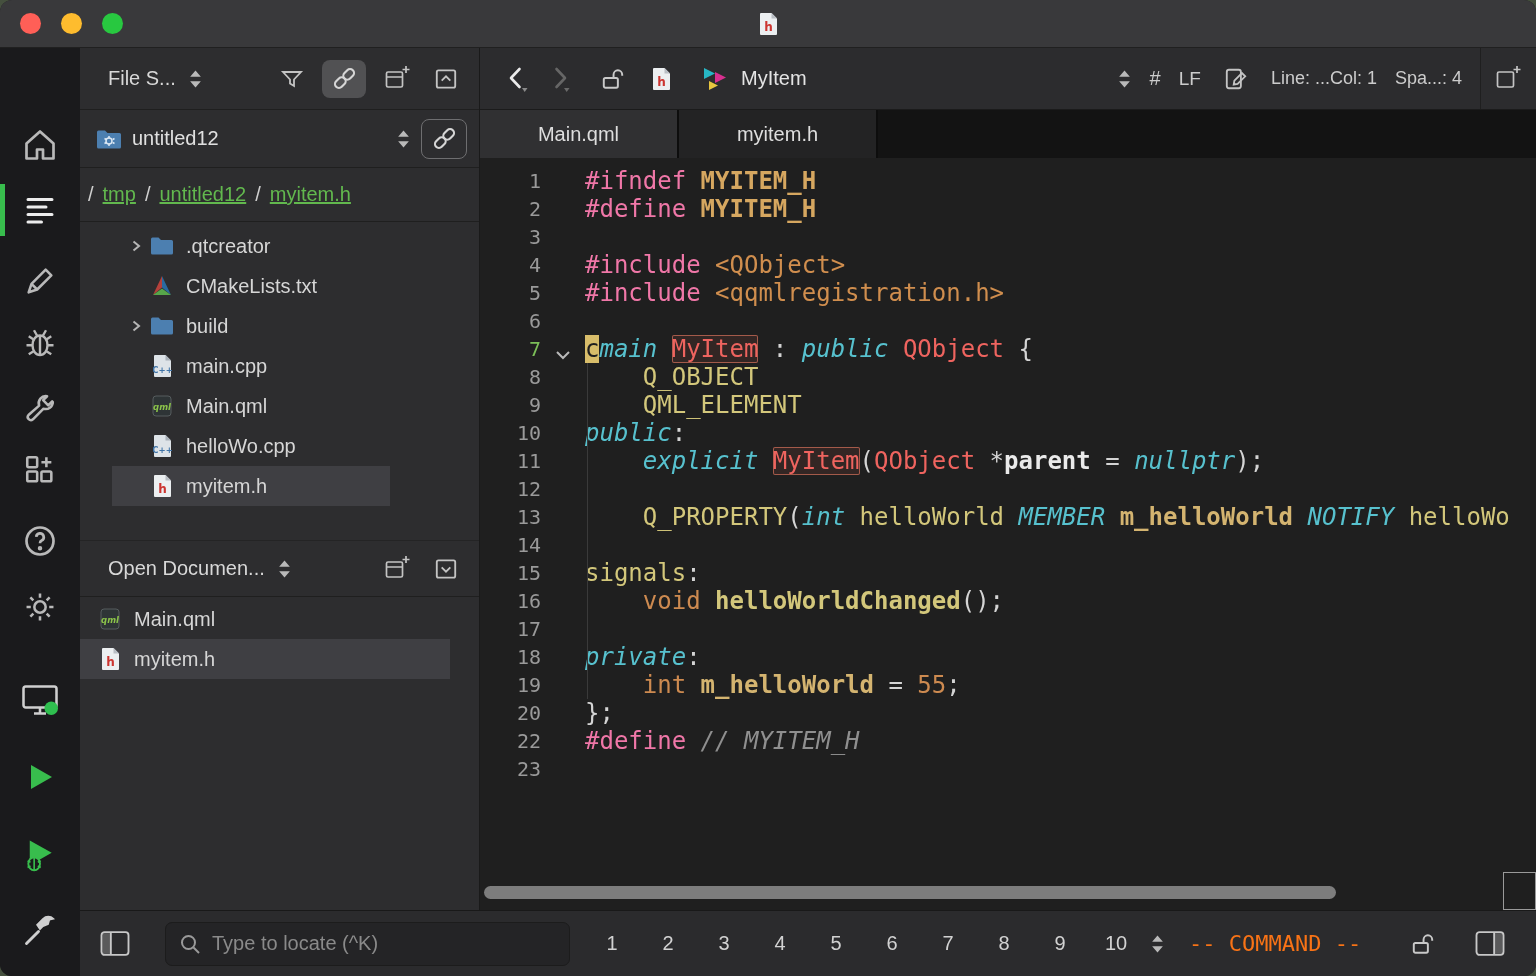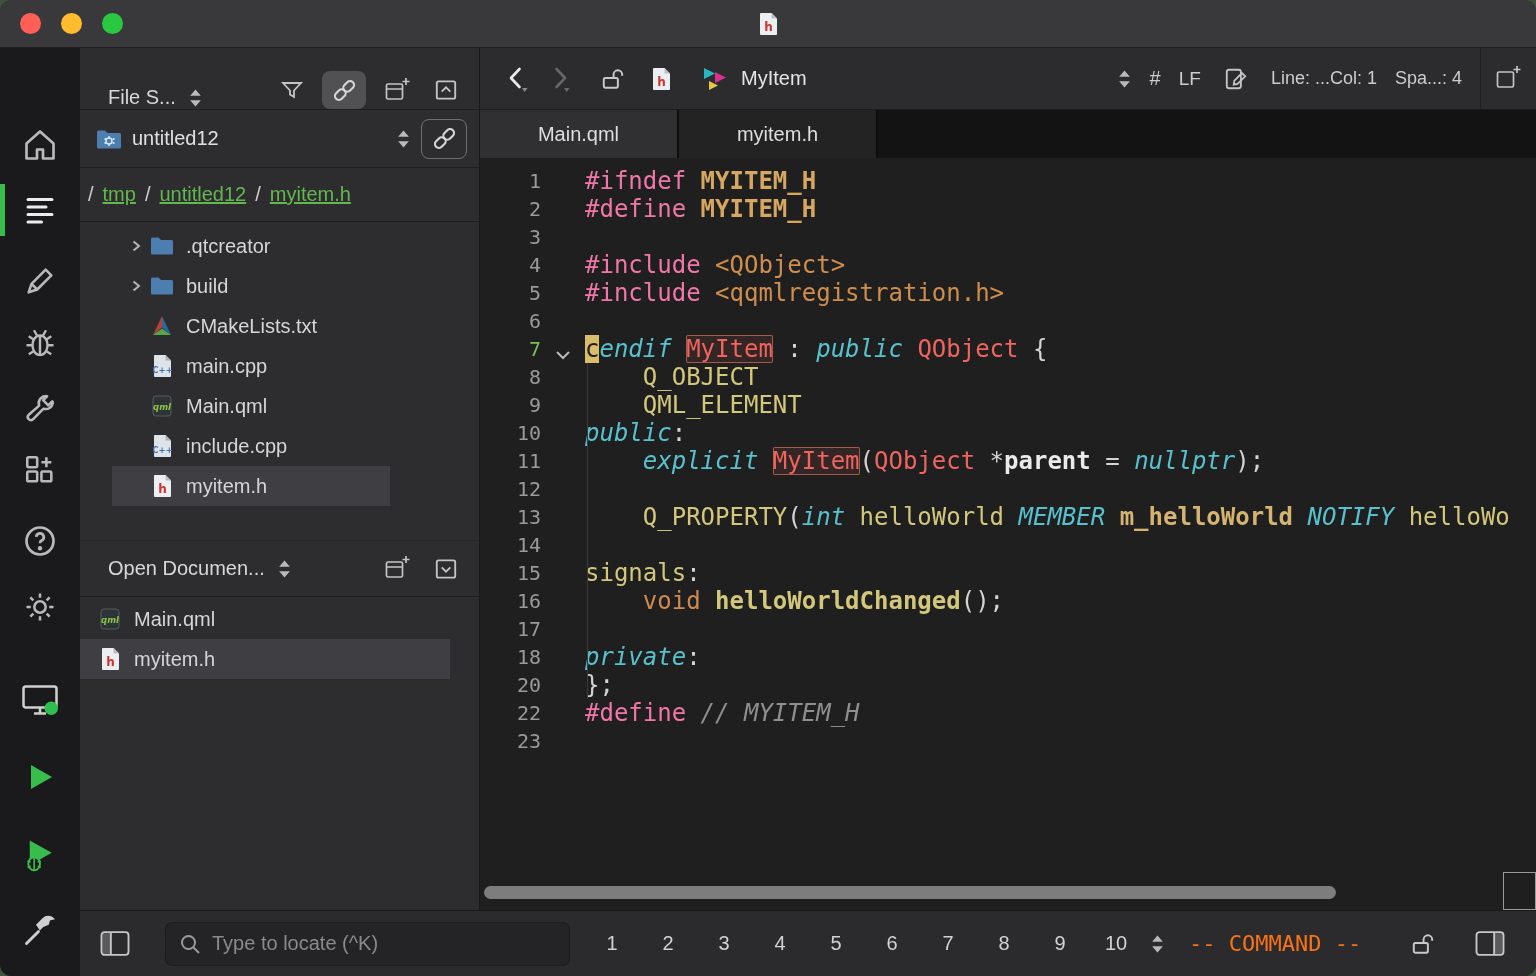--- a/index.html
+++ b/index.html
@@ -21,21 +21,21 @@
   .modebar { width:80px; flex:0 0 80px; background:#1a1a1c; display:flex; flex-direction:column; align-items:center; }
   .mode-btn { position:relative; width:80px; height:44px; display:flex; align-items:center; justify-content:center;
               background:none; border:none; cursor:default; }
   .mode-btn.active::before { content:''; position:absolute; left:0; top:-4px; bottom:-4px; width:5px; background:var(--run-green,#38bd4d); }
 
   .rightcol { flex:1; display:flex; flex-direction:column; min-width:0; }
   .content { flex:1; display:flex; min-height:0; }
 
   
   .sidepanel { width:400px; flex:0 0 400px; background:#2d2d2f; border-right:1px solid #1a1a1a; display:flex; flex-direction:column; }
-  .fs-toolbar { height:62px; flex:0 0 62px; display:flex; align-items:flex-end; padding:0 16px 0 28px; border-bottom:1px solid #1f1f1f; }
+  .fs-toolbar { height:62px; flex:0 0 62px; display:flex; align-items:center; padding:0 16px 0 28px; border-bottom:1px solid #1f1f1f; }
   .fs-label { font-size:20px; color:#d8d8d8; }
   .icon-btn { background:none; border:none; display:flex; align-items:center; justify-content:center; cursor:default; padding:4px; }
   .icon-btn.highlight { background:#515153; border-radius:8px; width:44px; height:38px; }
   .icon-btn.outlined { border:1.5px solid #6e6e70; border-radius:8px; width:46px; height:40px; }
   .fs-tools { margin-left:auto; display:flex; align-items:center; gap:14px; }
   .ml12{margin-left:12px}
 
   .project-row { height:58px; flex:0 0 58px; display:flex; align-items:center; padding:0 12px 0 16px; border-bottom:1px solid #1f1f1f; gap:10px; }
   .project-label { font-size:20px; color:#e0e0e0; }
 
@@ -327,44 +327,44 @@
                   </svg>
                 </span>
                 <span class="ficon">
                   <svg width="24" height="20" viewBox="0 0 24 20">
                     <path d="M1 3a1.5 1.5 0 0 1 1.5-1.5H8.5L11 4h10.5A1.5 1.5 0 0 1 23 5.5V17a1.5 1.5 0 0 1-1.5 1.5H2.5A1.5 1.5 0 0 1 1 17Z" fill="#4c7fb0"></path>
                   </svg>
                 </span>
                 <span class="flabel">.qtcreator</span>
               </div>
               <div class="tree-row">
-                <span class="chev">
-                  <svg width="14" height="14" viewBox="0 0 14 14" fill="none" stroke="#b5b5b5" stroke-width="2">
-                    <path d="M4.5 2.5 10 7l-5.5 4.5"></path>
-                  </svg>
-                </span>
-                <span class="ficon">
-                  <svg width="24" height="20" viewBox="0 0 24 20">
-                    <path d="M1 3a1.5 1.5 0 0 1 1.5-1.5H8.5L11 4h10.5A1.5 1.5 0 0 1 23 5.5V17a1.5 1.5 0 0 1-1.5 1.5H2.5A1.5 1.5 0 0 1 1 17Z" fill="#4c7fb0"></path>
-                  </svg>
-                </span>
-                <span class="flabel">build</span>
-              </div>
-              <div class="tree-row">
                 <span class="chev"></span>
                 <span class="ficon">
                   <svg width="22" height="22" viewBox="0 0 22 22">
                     <polygon points="11,1 2,20 11,12.5" fill="#b5413b"></polygon>
                     <polygon points="11,1 20,20 11,12.5" fill="#2a6aa0"></polygon>
                     <polygon points="2,20 20,20 11,13.5" fill="#57a64a"></polygon>
                   </svg>
                 </span>
                 <span class="flabel">CMakeLists.txt</span>
               </div>
               <div class="tree-row">
+                <span class="chev">
+                  <svg width="14" height="14" viewBox="0 0 14 14" fill="none" stroke="#b5b5b5" stroke-width="2">
+                    <path d="M4.5 2.5 10 7l-5.5 4.5"></path>
+                  </svg>
+                </span>
+                <span class="ficon">
+                  <svg width="24" height="20" viewBox="0 0 24 20">
+                    <path d="M1 3a1.5 1.5 0 0 1 1.5-1.5H8.5L11 4h10.5A1.5 1.5 0 0 1 23 5.5V17a1.5 1.5 0 0 1-1.5 1.5H2.5A1.5 1.5 0 0 1 1 17Z" fill="#4c7fb0"></path>
+                  </svg>
+                </span>
+                <span class="flabel">build</span>
+              </div>
+              <div class="tree-row">
                 <span class="chev"></span>
                 <span class="ficon">
                   <svg width="19" height="24" viewBox="0 0 19 24">
                     <path d="M1 2a1 1 0 0 1 1-1h10.5L18 6.5V22a1 1 0 0 1-1 1H2a1 1 0 0 1-1-1Z" fill="#dde3e8"></path>
                     <path d="M12.5 1 18 6.5h-5.5Z" fill="#aab2ba"></path>
                     <text x="9.5" y="18.5" text-anchor="middle" font-family="DejaVu Sans, sans-serif" font-size="8.5" font-weight="bold" fill="#3f74a8">C++</text>
                   </svg>
                 </span>
                 <span class="flabel">main.cpp</span>
               </div>
@@ -380,21 +380,21 @@
               </div>
               <div class="tree-row">
                 <span class="chev"></span>
                 <span class="ficon">
                   <svg width="19" height="24" viewBox="0 0 19 24">
                     <path d="M1 2a1 1 0 0 1 1-1h10.5L18 6.5V22a1 1 0 0 1-1 1H2a1 1 0 0 1-1-1Z" fill="#dde3e8"></path>
                     <path d="M12.5 1 18 6.5h-5.5Z" fill="#aab2ba"></path>
                     <text x="9.5" y="18.5" text-anchor="middle" font-family="DejaVu Sans, sans-serif" font-size="8.5" font-weight="bold" fill="#3f74a8">C++</text>
                   </svg>
                 </span>
-                <span class="flabel">include.cpp</span>
+                <span class="flabel">helloWo.cpp</span>
               </div>
               <div class="tree-row selected">
                 <span class="chev"></span>
                 <span class="ficon">
                   <svg width="19" height="24" viewBox="0 0 19 24">
                     <path d="M1 2a1 1 0 0 1 1-1h10.5L18 6.5V22a1 1 0 0 1-1 1H2a1 1 0 0 1-1-1Z" fill="#eceff1"></path>
                     <path d="M12.5 1 18 6.5h-5.5Z" fill="#b9bec4"></path>
                     <text x="9.5" y="19" text-anchor="middle" font-family="DejaVu Sans, sans-serif" font-size="12" font-weight="bold" fill="#cc3430">h</text>
                   </svg>
                 </span>
@@ -540,32 +540,33 @@
           <div class="editor">
             <div>
                 <div class="code-line"><span class="gutter">1</span><span class="code-text"><span class="tok-pre">#ifndef </span><span class="tok-macro">MYITEM_H</span></span></div>
                 <div class="code-line"><span class="gutter">2</span><span class="code-text"><span class="tok-pre">#define </span><span class="tok-macro">MYITEM_H</span></span></div>
                 <div class="code-line"><span class="gutter">3</span><span class="code-text"></span></div>
                 <div class="code-line"><span class="gutter">4</span><span class="code-text"><span class="tok-pre">#include </span><span class="tok-inc">&lt;QObject&gt;</span></span></div>
                 <div class="code-line"><span class="gutter">5</span><span class="code-text"><span class="tok-pre">#include </span><span class="tok-inc">&lt;qqmlregistration.h&gt;</span></span></div>
                 <div class="code-line"><span class="gutter">6</span><span class="code-text"></span></div>
                 <div class="code-line"><span class="gutter cur">7<span class="fold"><svg width="16" height="12" viewBox="0 0 16 12" fill="none" stroke="#b9b9b9" stroke-width="2">
                         <path d="M2 3l6 6 6-6"></path>
-                      </svg></span></span><span class="code-text"><span class="tok-cursor">c</span><span class="tok-kw">endif </span><span class="tok-occ">MyItem</span><span class="tok-pl"> : </span><span class="tok-kw">public </span><span class="tok-type">QObject</span><span class="tok-pl"> {</span></span></div>
+                      </svg></span></span><span class="code-text"><span class="tok-cursor">c</span><span class="tok-kw">main </span><span class="tok-occ">MyItem</span><span class="tok-pl"> : </span><span class="tok-kw">public </span><span class="tok-type">QObject</span><span class="tok-pl"> {</span></span></div>
                 <div class="code-line"><span class="gutter">8</span><span class="code-text"><span class="tok-pl">    </span><span class="tok-decl">Q_OBJECT</span></span></div>
                 <div class="code-line"><span class="gutter">9</span><span class="code-text"><span class="tok-pl">    </span><span class="tok-decl">QML_ELEMENT</span></span></div>
                 <div class="code-line"><span class="gutter">10</span><span class="code-text"><span class="tok-kw">public</span><span class="tok-pl">:</span></span></div>
                 <div class="code-line"><span class="gutter">11</span><span class="code-text"><span class="tok-pl">    </span><span class="tok-kw">explicit </span><span class="tok-occ">MyItem</span><span class="tok-pl">(</span><span class="tok-type">QObject</span><span class="tok-pl"> *</span><span class="tok-param">parent</span><span class="tok-pl"> = </span><span class="tok-kw">nullptr</span><span class="tok-pl">);</span></span></div>
                 <div class="code-line"><span class="gutter">12</span><span class="code-text"></span></div>
                 <div class="code-line"><span class="gutter">13</span><span class="code-text"><span class="tok-pl">    </span><span class="tok-decl">Q_PROPERTY</span><span class="tok-pl">(</span><span class="tok-kw">int</span><span class="tok-pl"> </span><span class="tok-decl">helloWorld</span><span class="tok-pl"> </span><span class="tok-kw">MEMBER</span><span class="tok-pl"> </span><span class="tok-member">m_helloWorld</span><span class="tok-pl"> </span><span class="tok-kw">NOTIFY</span><span class="tok-pl"> </span><span class="tok-decl">helloWo</span></span></div>
                 <div class="code-line"><span class="gutter">14</span><span class="code-text"></span></div>
                 <div class="code-line"><span class="gutter">15</span><span class="code-text"><span class="tok-decl">signals</span><span class="tok-pl">:</span></span></div>
                 <div class="code-line"><span class="gutter">16</span><span class="code-text"><span class="tok-pl">    </span><span class="tok-prim">void </span><span class="tok-func">helloWorldChanged</span><span class="tok-pl">();</span></span></div>
                 <div class="code-line"><span class="gutter">17</span><span class="code-text"></span></div>
                 <div class="code-line"><span class="gutter">18</span><span class="code-text"><span class="tok-kw">private</span><span class="tok-pl">:</span></span></div>
+                <div class="code-line"><span class="gutter">19</span><span class="code-text"><span class="tok-pl">    </span><span class="tok-prim">int </span><span class="tok-member">m_helloWorld</span><span class="tok-pl"> = </span><span class="tok-num">55</span><span class="tok-pl">;</span></span></div>
                 <div class="code-line"><span class="gutter">20</span><span class="code-text"><span class="tok-pl">};</span></span></div>
                 <div class="code-line"><span class="gutter">22</span><span class="code-text"><span class="tok-pre">#define </span><span class="tok-com">// MYITEM_H</span></span></div>
                 <div class="code-line"><span class="gutter">23</span><span class="code-text"></span></div>
               </div>
             <div class="indent-guide"></div>
             <div class="hscroll"></div>
             <div class="corner-box"></div>
           </div>
         </div>
       </div>

